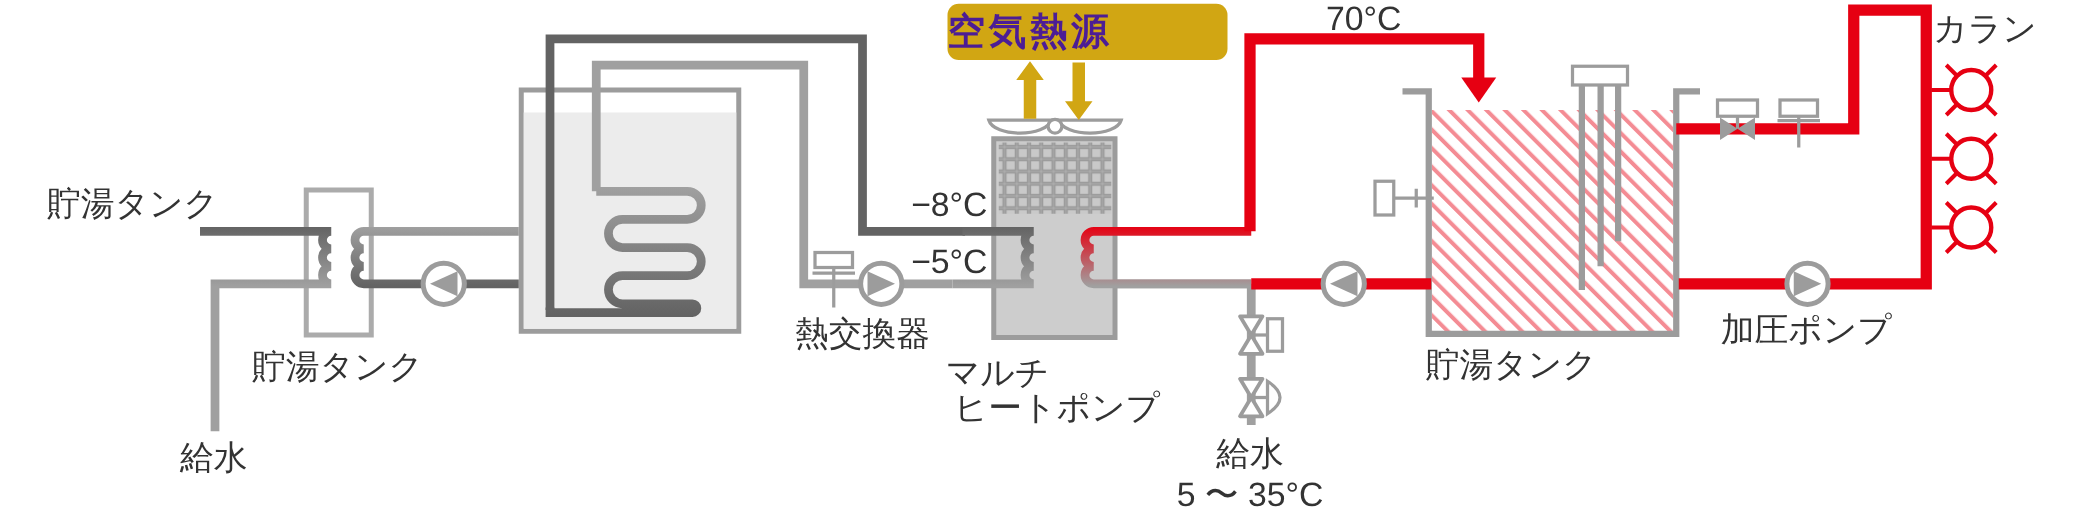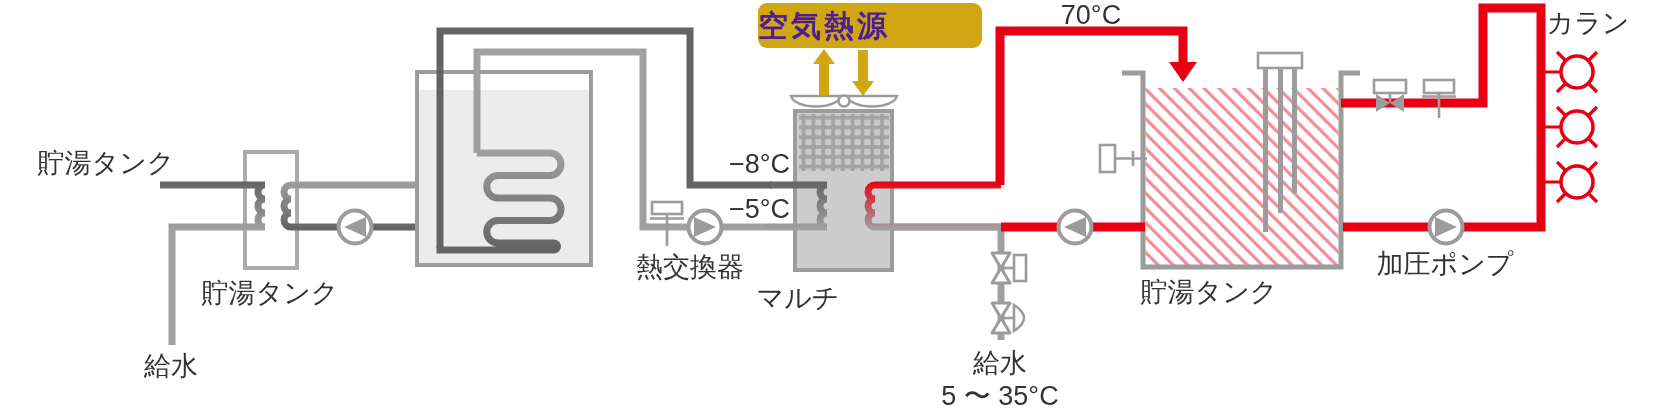--- a/index.html
+++ b/index.html
@@ -197,20 +197,21 @@
 
 <div class="airbox">空気熱源</div>
 
 <div class="lbl" style="left:36px;top:148px;width:140px;">貯湯タンク</div>
 <div class="lbl" style="left:101px;top:351px;width:140px;">給水</div>
 <div class="lbl" style="left:180px;top:278px;width:180px;">貯湯タンク</div>
 <div class="lbl" style="left:600px;top:252px;width:180px;">熱交換器</div>
 <div class="lbl right" style="left:690px;top:149px;width:100px;">−8°C</div>
 <div class="lbl right" style="left:690px;top:194px;width:100px;">−5°C</div>
 <div class="lbl" style="left:728px;top:283px;width:140px;">マルチ</div>
+<div class="lbl" style="left:753px;top:311px;width:185px;">ヒートポンプ</div>
 <div class="lbl" style="left:930px;top:348px;width:140px;">給水</div>
 <div class="lbl" style="left:920px;top:381px;width:160px;">5 〜 35°C</div>
 <div class="lbl" style="left:1021px;top:0px;width:140px;">70°C</div>
 <div class="lbl" style="left:1134px;top:277px;width:150px;">貯湯タンク</div>
 <div class="lbl" style="left:1518px;top:8px;width:140px;">カラン</div>
 <div class="lbl" style="left:1375px;top:249px;width:140px;">加圧ポンプ</div>
 
 </div>
 
 </body></html>

